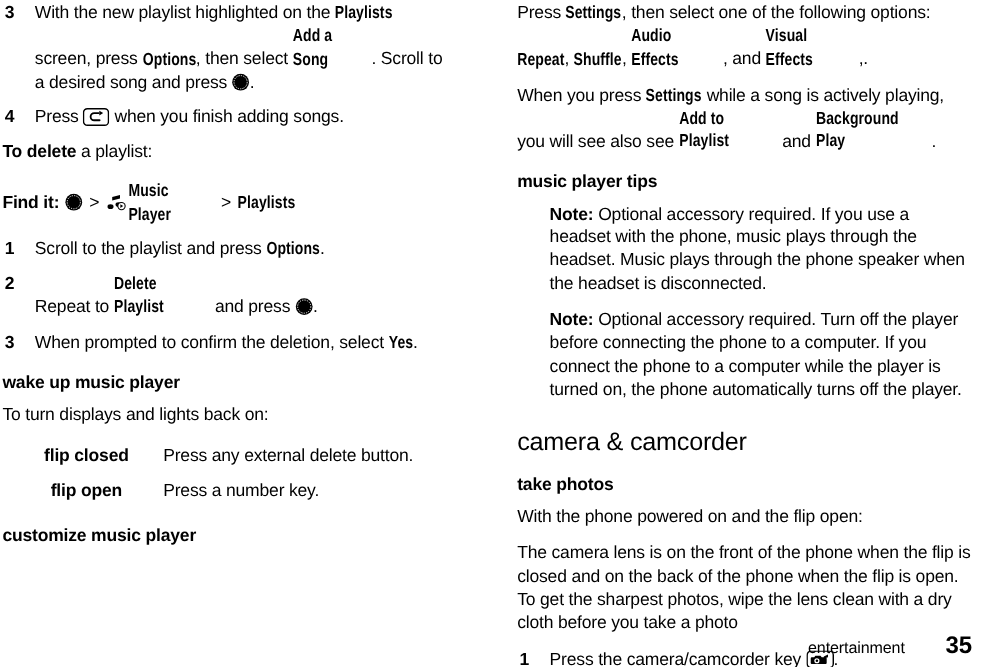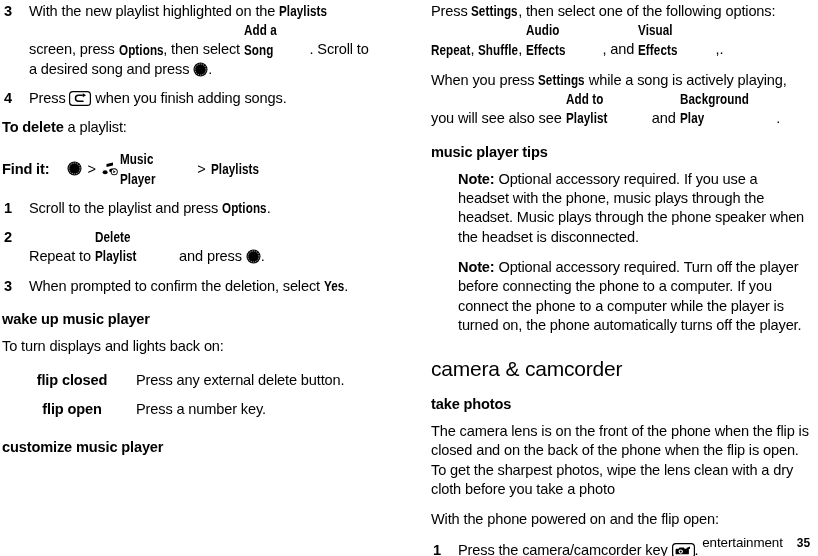--- a/index.html
+++ b/index.html
@@ -102,21 +102,21 @@
   
   .findit {
     font-size: 14.6px;
     line-height: 20px;
     margin: 0 0 10px 0;
     display: flex;
     align-items: center;
     flex-wrap: wrap;
     letter-spacing: -0.15px;
   }
-  .findit .lbl { font-weight: bold; margin-right: 18px; }
+  .findit .lbl { font-weight: bold; margin-right: 5px; }
   .findit .sep { margin: 0 5px; }
 
   
   .note {
     padding-left: 27px;
     font-size: 14.6px;
     line-height: 19.3px;
     margin: 0 0 11px 0;
     letter-spacing: -0.15px;
   }
@@ -161,21 +161,21 @@
   .footer {
     position: absolute;
     left: 0;
     right: 8px;
     bottom: 6px;
     text-align: right;
     font-size: 13.4px;
     letter-spacing: -0.1px;
   }
   .footer .fname { margin-right: 14px; }
-  .footer .fpage { font-weight: bold; font-size: 12px; }
+  .footer .fpage { font-weight: bold; font-size: 20px; margin-left: 20px; }
 </style>
 </head>
 <body>
 
 <div class="page">
   <div class="columns">
 
     <div class="col col-left">
 
       <div class="step">
@@ -275,23 +275,23 @@
       <h3 class="sub">music player tips</h3>
 
       <div class="note"><span class="b">Note:</span><span> Optional accessory required. If you use a headset with the phone, music plays through the headset. Music plays through the phone speaker when the headset is disconnected.</span></div>
 
       <div class="note"><span class="b">Note:</span><span> Optional accessory required. Turn off the player before connecting the phone to a computer. If you connect the phone to a computer while the player is turned on, the phone automatically turns off the player.</span></div>
 
       <h2 class="section">camera &amp; camcorder</h2>
 
       <h3 class="sub">take photos</h3>
 
+      <p class="body">With the phone powered on and the flip open:</p>
+
       <p class="body">The camera lens is on the front of the phone when the flip is closed and on the back of the phone when the flip is open. To get the sharpest photos, wipe the lens clean with a dry cloth before you take a photo</p>
-
-      <p class="body">With the phone powered on and the flip open:</p>
 
       <div class="step">
         <span class="num">1</span><span>Press the camera/camcorder key </span><span class="icon ic-camkey">
             <svg viewBox="0 0 46 30">
               <rect x="1.2" y="1.2" width="43.6" height="27.6" rx="6.5" ry="6.5" fill="#fff" stroke="#000" stroke-width="2.4"></rect>
               <path d="M9 11.5 h4 l2-2.4 h8.5 l2 2.4 h6.5 a1.8 1.8 0 0 1 1.8 1.8 v7.6 a1.8 1.8 0 0 1 -1.8 1.8 H9 a1.8 1.8 0 0 1 -1.8 -1.8 v-7.6 A1.8 1.8 0 0 1 9 11.5 z" fill="#000"></path>
               <circle cx="17.5" cy="17.2" r="4.3" fill="#fff"></circle>
               <circle cx="17.5" cy="17.2" r="2.1" fill="#000"></circle>
               <path d="M29 10 l7 -3 v4.6 l-7 2 z" fill="#000"></path>
             </svg>

